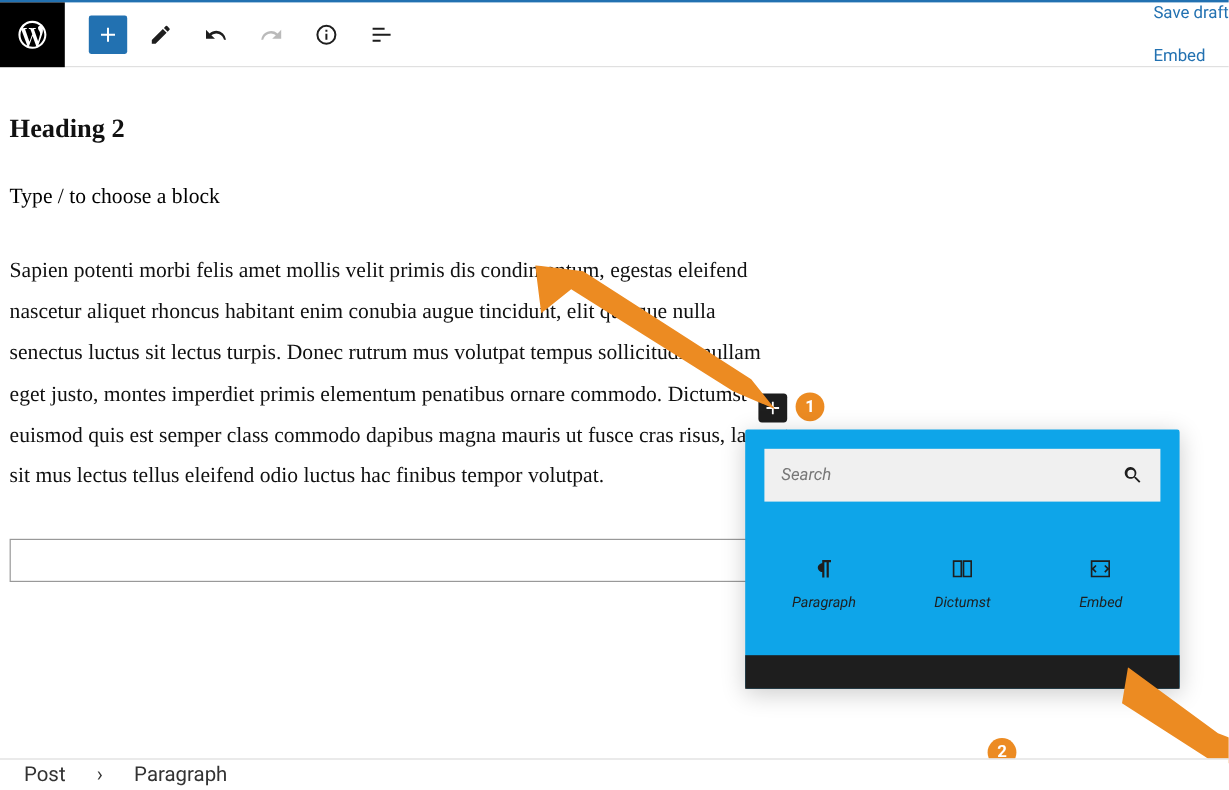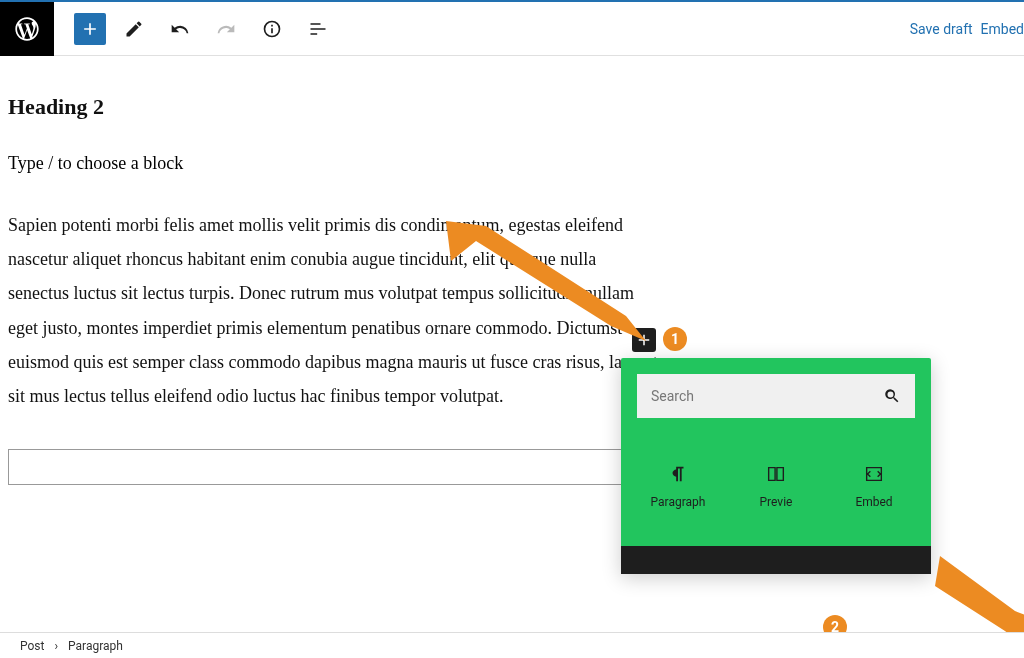--- a/index.html
+++ b/index.html
@@ -5,44 +5,44 @@
     * { box-sizing: border-box; margin: 0; padding: 0; }
     body { font-family: -apple-system, BlinkMacSystemFont, "Segoe UI", Roboto, sans-serif; width: 1024px; height: 658px; overflow: hidden; background: #fff; position: relative; }
     .top-accent { height: 2px; background: #2271b1; }
     .toolbar { height: 54px; display: flex; align-items: center; border-bottom: 1px solid #e0e0e0; }
     .wp-logo { width: 54px; height: 54px; background: #000; display: flex; align-items: center; justify-content: center; }
     .wp-logo svg { width: 28px; height: 28px; fill: #fff; }
     .add-btn { width: 32px; height: 32px; background: #2271b1; border-radius: 2px; margin-left: 20px; display: flex; align-items: center; justify-content: center; cursor: pointer; }
     .add-btn svg { width: 20px; height: 20px; fill: #fff; }
     .tool-icon { width: 36px; height: 36px; margin-left: 10px; display: flex; align-items: center; justify-content: center; cursor: pointer; }
     .tool-icon svg { width: 20px; height: 20px; fill: #1e1e1e; }
-    .toolbar-right { margin-left: auto; display: flex; align-items: flex-start; gap: 8px; padding-right: 0; }
+    .toolbar-right { margin-left: auto; display: flex; align-items: flex-start; gap: 20px; padding-right: 0; flex-direction: column; }
     .save-draft { color: #2271b1; font-size: 14px; cursor: pointer; }
     .preview { color: #2271b1; font-size: 14px; cursor: pointer; margin-right: 0; }
     .editor { padding: 10px 0 0 8px; position: relative; height: 580px; overflow: hidden; }
     .content { font-family: Georgia, "Times New Roman", serif; font-size: 18px; color: #111; line-height: 1.9; max-width: 650px; }
     .heading1 { font-family: Georgia, serif; font-weight: 900; font-size: 22px; margin: 20px 0 18px; }
     .placeholder { color: #000000; font-family: Georgia, serif; font-size: 18px; margin-bottom: 28px; }
     .block-outline { border: 1px solid #999; width: 640px; height: 36px; margin-top: 36px; }
     .inline-plus { position: absolute; top: 272px; left: 632px; width: 24px; height: 24px; background: #1e1e1e; border-radius: 3px; display: flex; align-items: center; justify-content: center; cursor: pointer; }
     .inline-plus svg { width: 18px; height: 18px; fill: #fff; }
     .badge { position: absolute; width: 24px; height: 24px; border-radius: 50%; background: #ec8b22; color: #fff; font-weight: 700; font-size: 14px; display: flex; align-items: center; justify-content: center; }
     .badge1 { top: 271px; left: 663px; }
     .badge2 { top: 559px; left: 823px; }
     .arrow1 { position: absolute; top: 165px; left: 446px; width: 200px; height: 120px; pointer-events: none; }
     .arrow2 { position: absolute; top: 500px; left: 930px; width: 110px; height: 100px; pointer-events: none; transform: scaleX(-1); }
-    .panel { position: absolute; top: 302px; left: 621px; width: 310px; background: #22c55e; box-shadow: 0 4px 20px rgba(0,0,0,0.2); border-radius: 2px; }
+    .panel { position: absolute; top: 302px; left: 621px; width: 362px; background: #0ea5e9; box-shadow: 0 4px 20px rgba(0,0,0,0.2); border-radius: 2px; font-style: italic; }
     .search-wrap { padding: 16px; }
     .search-box { width: 100%; height: 44px; background: #f0f0f0; border: none; display: flex; align-items: center; padding: 0 14px; font-size: 14px; color: #777; justify-content: space-between; }
     .blocks-grid { display: grid; grid-template-columns: 1fr 1fr 1fr; gap: 0; padding: 12px 8px 20px; }
     .block-item { display: flex; flex-direction: column; align-items: center; justify-content: center; height: 80px; cursor: pointer; }
     .block-item svg { width: 22px; height: 22px; fill: #1e1e1e; margin-bottom: 10px; }
     .block-item span { font-size: 12px; color: #1e1e1e; }
     .browse-all { background: #1e1e1e; color: #fff; text-align: center; padding: 14px 0; font-size: 14px; cursor: pointer; }
-    .breadcrumb { position: absolute; bottom: 0; left: 0; right: 0; height: 26px; border-top: 1px solid #ddd; background: #fff; font-size: 12px; color: #333; display: flex; align-items: center; padding-left: 20px; gap: 10px; }
+    .breadcrumb { position: absolute; bottom: 0; left: 0; right: 0; height: 26px; border-top: 1px solid #ddd; background: #fff; font-size: 17px; color: #333; display: flex; align-items: center; padding-left: 20px; gap: 26px; }
   </style>
 </head>
 <body>
 
 <div class="top-accent"></div>
 
 <div class="toolbar">
   <div class="wp-logo">
     <svg viewBox="0 0 24 24">
         <path d="M12 2C6.5 2 2 6.5 2 12s4.5 10 10 10 10-4.5 10-10S17.5 2 12 2zM3.5 12c0-1.2.3-2.4.7-3.4l4.1 11.1C5.5 18.3 3.5 15.4 3.5 12zm8.5 8.5c-.8 0-1.6-.1-2.4-.3l2.5-7.4 2.6 7.2c0 .1 0 .1.1.1-.9.3-1.8.4-2.8.4zm1.2-12.5c.5 0 1-.1 1-.1.5 0 .4-.7 0-.7 0 0-1.4.1-2.3.1-.8 0-2.2-.1-2.2-.1-.5 0-.5.7 0 .7 0 0 .4.1.9.1l1.3 3.6L9.9 17l-3.1-9c.5 0 1-.1 1-.1.5 0 .4-.7 0-.7 0 0-1.4.1-2.3.1h-.4C6.6 4.8 9.1 3.5 12 3.5c2.1 0 4 .8 5.5 2.1h-.1c-.8 0-1.4.7-1.4 1.5 0 .7.4 1.3.8 2 .3.5.7 1.2.7 2.2 0 .7-.3 1.5-.6 2.6l-.8 2.7-3-8.6zm3.1 11.3l2.6-7.5c.5-1.2.6-2.2.6-3 0-.3 0-.6-.1-.9.7 1.2 1.1 2.6 1.1 4.1 0 3.2-1.7 5.9-4.2 7.3z"></path>
@@ -117,21 +117,21 @@
       <div class="block-item">
         <svg viewBox="0 0 24 24">
             <path d="M10 4v3c-2 0-4 2-4 4s2 4 4 4v5h2V6h2v14h2V6h2V4H10z"></path>
           </svg>
         <span>Paragraph</span>
       </div>
       <div class="block-item">
         <svg viewBox="0 0 24 24">
             <path d="M4 5h7v14H4V5zm9 0h7v14h-7V5z" fill="none" stroke="#1e1e1e" stroke-width="1.5"></path>
           </svg>
-        <span>Previe</span>
+        <span>Dictumst</span>
       </div>
       <div class="block-item">
         <svg viewBox="0 0 24 24">
             <path d="M4 5h16v14H4V5zm4 4l-3 3 3 3m8-6l3 3-3 3" fill="none" stroke="#1e1e1e" stroke-width="1.5"></path>
           </svg>
         <span>Embed</span>
       </div>
     </div>
     <div class="browse-all">
       

